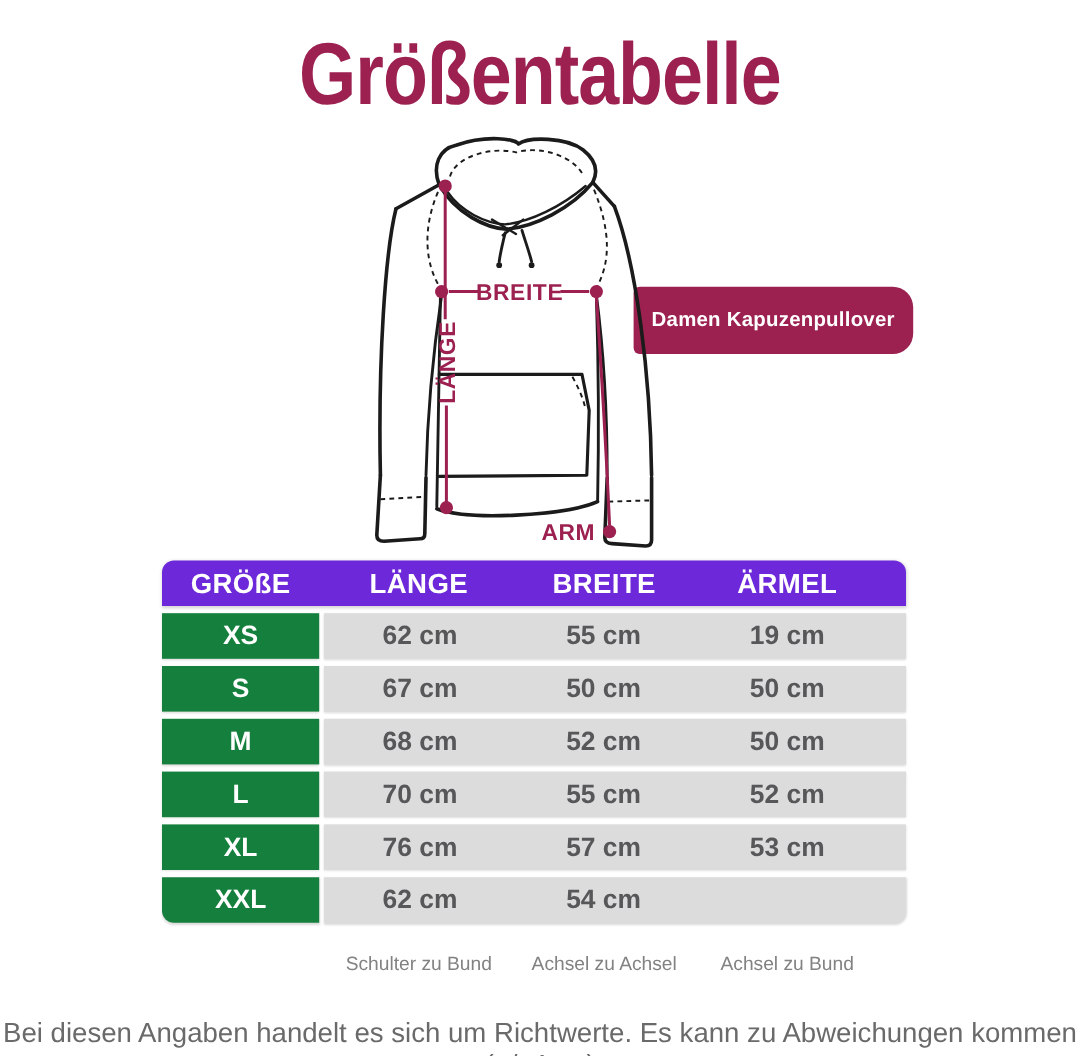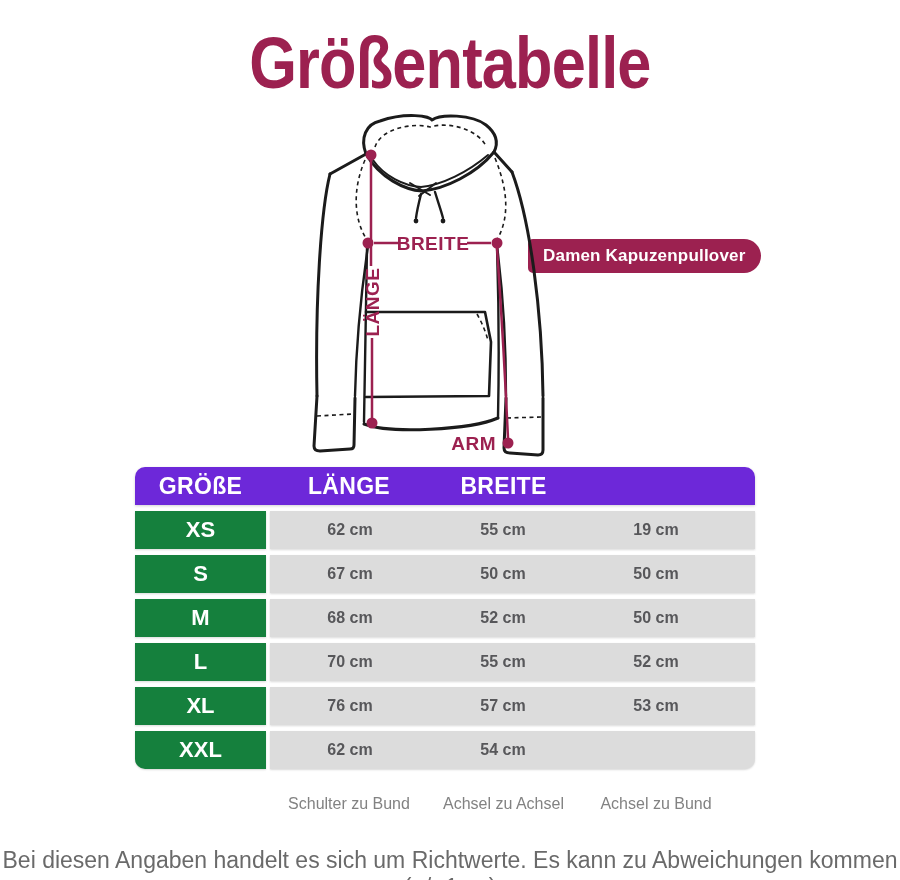--- a/index.html
+++ b/index.html
@@ -11,21 +11,21 @@
   .title-wrap{position:absolute;top:26px;left:0;width:900px;text-align:center;}
   .title{
     display:inline-block;font-size:73px;font-weight:bold;line-height:1;
     color:#9C2150;transform:scaleX(0.84);transform-origin:center;
     letter-spacing:-1px;white-space:nowrap;
   }
   
   .badge{
     position:absolute;left:528px;top:239px;height:34px;line-height:34px;
     background:#9C2150;color:#ffffff;font-weight:bold;font-size:17px;
-    padding:0 15px;border-radius:5px 17px 17px 5px;white-space:nowrap;
+    padding:11px 15px;border-radius:5px 17px 17px 5px;white-space:nowrap;
     letter-spacing:0.2px;
   }
   
   .hoodie-svg{position:absolute;left:280px;top:100px;width:320px;height:365px;}
   .hoodie-svg text{
     font-family:"Liberation Sans", sans-serif;font-weight:bold;
     font-size:19px;fill:#9C2150;letter-spacing:0.5px;
   }
   
   .size-table{position:absolute;left:135px;top:467px;width:620px;}
@@ -43,21 +43,21 @@
     width:131px;background:#15803d;color:#ffffff;font-weight:bold;font-size:22px;
     display:flex;align-items:center;justify-content:center;
     box-shadow:0 1px 2px rgba(0,0,0,0.15);
   }
   .data-strip{
     margin-left:4px;width:485px;background:#DCDCDC;
     display:grid;grid-template-columns:160px 146px 160px 19px;
     box-shadow:0 1px 2px rgba(0,0,0,0.15);
   }
   .data-strip .dcell{
-    color:#57575A;font-weight:bold;font-size:16px;
+    color:#57575A;font-weight:bold;font-size:22px;
     display:flex;align-items:center;justify-content:center;
   }
   .trow:last-child .size-cell{border-radius:0 0 0 10px;}
   .trow:last-child .data-strip{border-radius:0 0 10px 0;}
   
   .legend{
     position:absolute;left:135px;top:793px;width:620px;height:22px;
     display:grid;grid-template-columns:131px 166px 143px 162px 18px;
   }
   .legend .lcell{
@@ -138,20 +138,21 @@
   <text x="153" y="150" text-anchor="middle">BREITE</text>
   <text transform="translate(99 202) rotate(-90)" text-anchor="middle">LÄNGE</text>
   <text x="216" y="350" text-anchor="end">ARM</text>
 </svg>
 
 <div class="size-table">
   <div class="thead">
     <div class="hcell">GRÖßE</div>
     <div class="hcell">LÄNGE</div>
     <div class="hcell">BREITE</div>
+    <div class="hcell">ÄRMEL</div>
     <div class="hcell"></div>
   </div>
 
   <div class="trow">
     <div class="size-cell">XS</div>
     <div class="data-strip">
       <div class="dcell">62 cm</div>
       <div class="dcell">55 cm</div>
       <div class="dcell">19 cm</div>
       <div class="dcell"></div>

